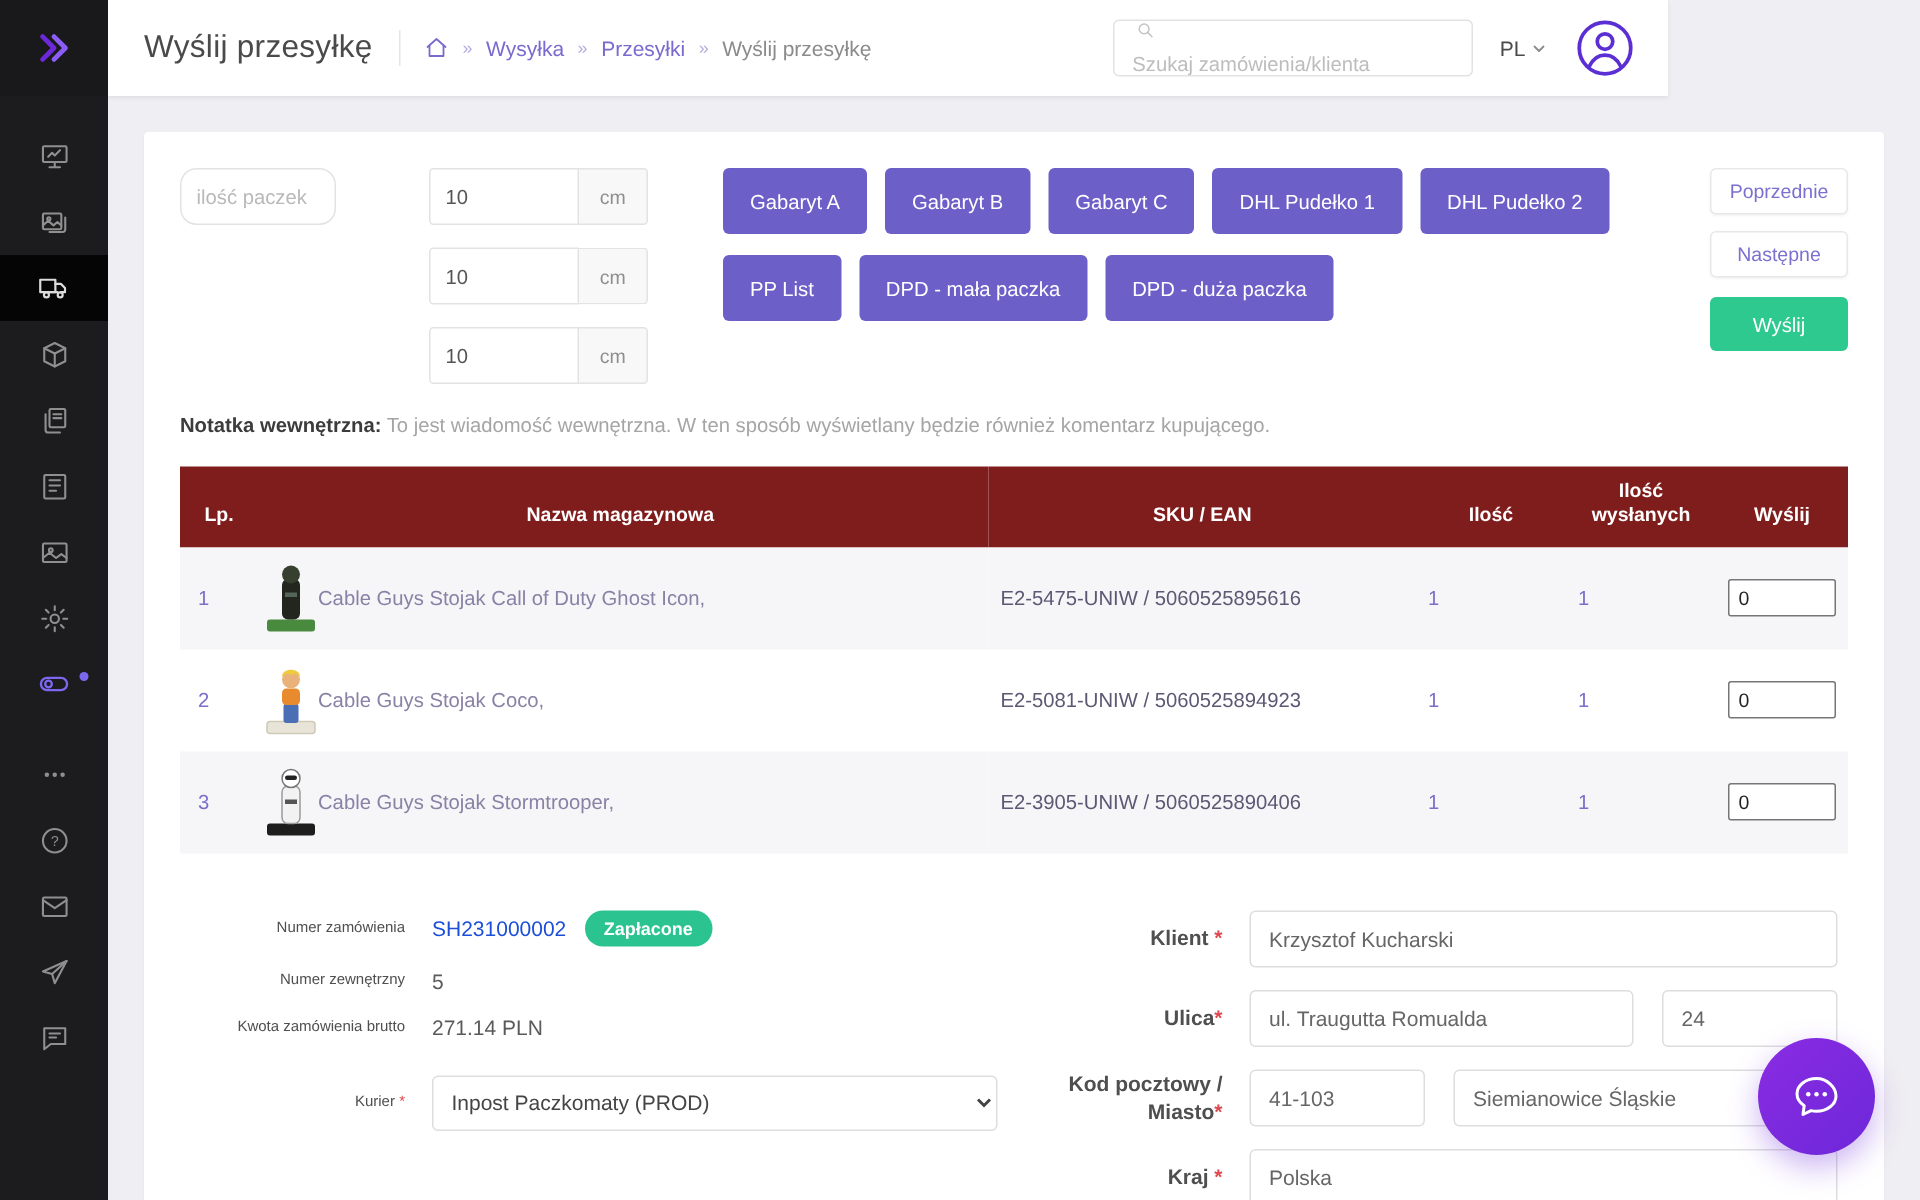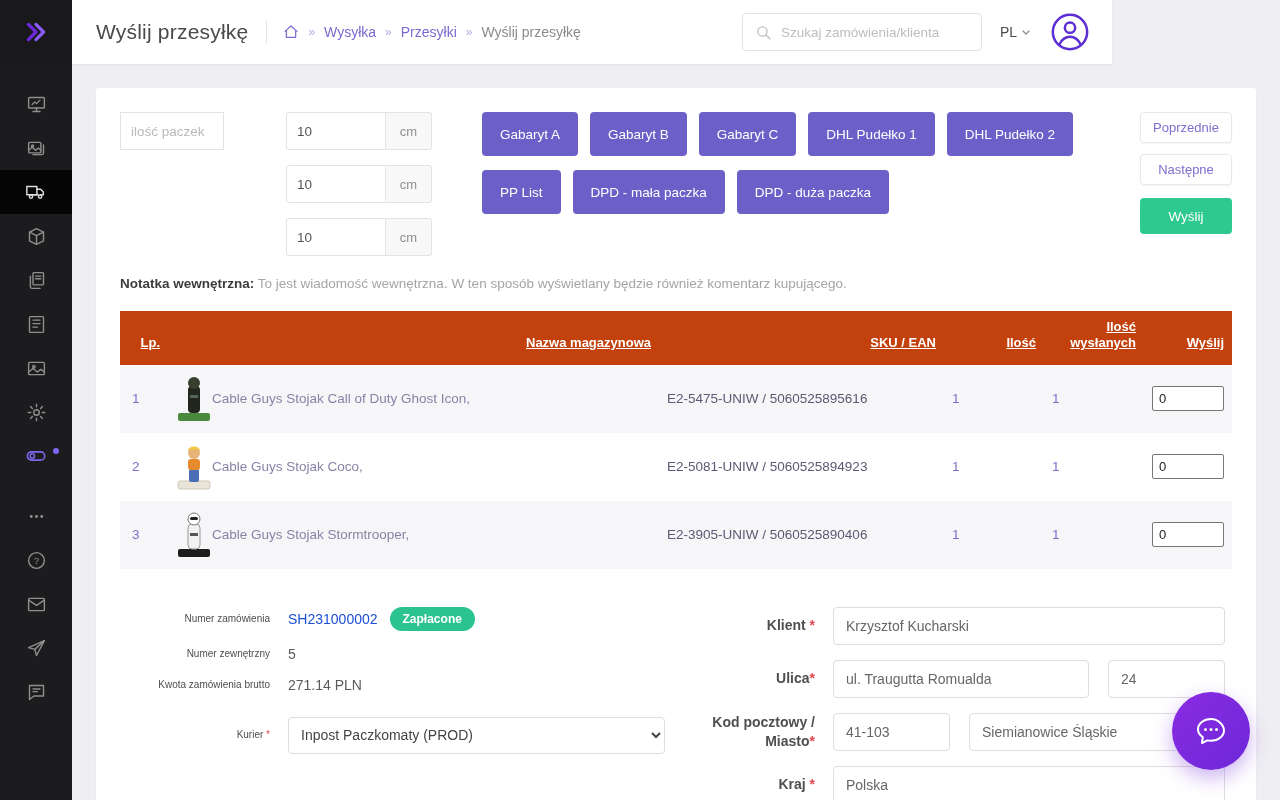--- a/index.html
+++ b/index.html
@@ -26,35 +26,35 @@
   
   .header { position: fixed; left: 72px; top: 0; width: 1040px; height: 64px; background: #fff; display: flex; align-items: center; box-shadow: 0 1px 3px rgba(0,0,0,.07); z-index: 5; }
   .page-title { font-size: 21px; font-weight: 400; color: #4a4a4a; margin-left: 24px; letter-spacing: .2px; }
   .bc-divider { width: 1px; height: 24px; background: #e5e5e5; margin: 0 16px 0 18px; }
   .breadcrumb { display: flex; align-items: center; gap: 9px; font-size: 14px; }
   .bc-home { color: #7a6ad0; display: flex; align-items: center; cursor: pointer; }
   .bc-link { color: #7a6ad0; text-decoration: none; cursor: pointer; }
   .bc-sep { color: #b4abdf; font-size: 12px; }
   .bc-current { color: #8b8b8b; }
   .header-right { margin-left: auto; display: flex; align-items: center; padding-right: 22px; gap: 18px; }
-  .search-box { width: 240px; height: 38px; border: 1px solid #e2e2e2; border-radius: 4px; display: flex; align-items: center; padding: 0 12px; gap: 9px; background: #fff; }
+  .search-box { width: 240px; height: 38px; border: 1px solid #e2e2e2; border-radius: 4px; display: flex; align-items: flex-start; padding: 0 12px; gap: 9px; background: #fff; flex-direction: column; }
   .search-box input { border: 0; outline: 0; flex: 1; font-size: 13.5px; color: #555; font-family: inherit; background: transparent; }
   .search-box input::placeholder { color: #bdbdbd; }
   .lang { display: flex; align-items: center; gap: 3px; font-size: 14px; color: #4a4a4a; cursor: pointer; }
   .avatar { cursor: pointer; }
 
   
   .main { position: fixed; left: 72px; top: 64px; width: 1208px; height: 736px; overflow: hidden; }
   .card { margin: 24px; background: #fff; border-radius: 3px; padding: 24px 24px 40px; box-shadow: 0 1px 2px rgba(0,0,0,.05); }
 
   
   .form-top { display: flex; align-items: flex-start; }
   .colA { display: flex; flex-direction: column; gap: 15px; margin-right: 62px; }
   .colB { display: flex; flex-direction: column; gap: 15px; margin-right: 50px; }
-  .input { height: 38px; border: 1px solid #e3e3e3; border-radius: 0; padding: 0 10px; font-size: 13.5px; color: #555; font-family: inherit; outline: none; background: #fff; }
+  .input { height: 38px; border: 1px solid #e3e3e3; border-radius: 11px; padding: 0 10px; font-size: 13.5px; color: #555; font-family: inherit; outline: none; background: #fff; }
   .input::placeholder { color: #b9b9b9; }
   .group { display: flex; }
   .group .input { border-radius: 3px 0 0 3px; }
   .suffix { height: 38px; border: 1px solid #e3e3e3; border-left: none; border-radius: 0 3px 3px 0; background: #f8f8f8; color: #8f8f8f; font-size: 13px; display: flex; align-items: center; justify-content: center; }
   .w-ilosc { width: 104px; }
   .w-waga  { width: 96px; }
   .sfx-kg  { width: 36px; }
   .w-dim   { width: 100px; }
   .sfx-cm  { width: 46px; }
 
@@ -65,21 +65,21 @@
   .actions { margin-left: auto; display: flex; flex-direction: column; align-items: flex-end; gap: 11px; }
   .btn-light { min-width: 92px; height: 31px; background: #fff; border: 1px solid #e8e8e8; border-radius: 4px; color: #7b6fd0; font-size: 13px; font-family: inherit; cursor: pointer; box-shadow: 0 1px 2px rgba(0,0,0,.05); }
   .btn-send { min-width: 92px; height: 36px; background: #2dc98f; border: none; border-radius: 4px; color: #fff; font-size: 13.5px; font-weight: 500; font-family: inherit; cursor: pointer; margin-top: 2px; }
 
   .note { margin-top: 20px; font-size: 13.5px; }
   .note b { color: #3c3c3c; margin-top: 27px; }
   .note span { color: #a5a5a5; }
 
   
   table { width: 100%; border-collapse: collapse; margin-top: 20px; }
-  thead th { background: #c2410c; color: #fff; font-size: 13px; font-weight: 700; text-align: right; vertical-align: bottom; padding: 8px 8px 13px 8px; line-height: 1.25; text-decoration: underline; }
+  thead th { background: #7f1d1d; color: #fff; font-size: 13px; font-weight: 700; text-align: center; vertical-align: bottom; padding: 8px 8px 13px 8px; line-height: 1.25; }
   thead th:first-child { padding-left: 12px; }
   tbody td { padding: 10px 8px; font-size: 13.5px; height: 68px; vertical-align: middle; }
   tbody tr:nth-child(odd) { background: #f6f6f8; }
   .td-lp { color: #7b70c9; padding-left: 12px; }
   .prod { display: flex; align-items: center; }
   .thumb { width: 36px; height: 48px; flex-shrink: 0; }
   .td-name a { color: #8a82a6; text-decoration: none; }
   .td-sku { color: #5d5873; }
   .td-qty { color: #7b70c9; }
   .send-input { width: 72px; height: 25px; border: 1px solid #767676; border-radius: 2px; padding: 0 6px; font-size: 13px; color: #222; font-family: inherit; outline: none; }

